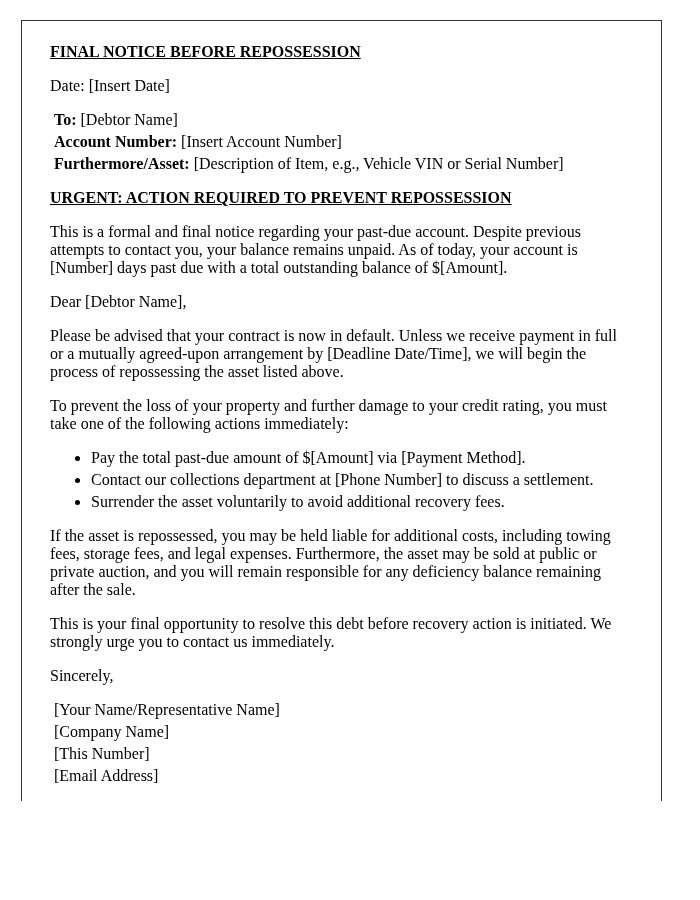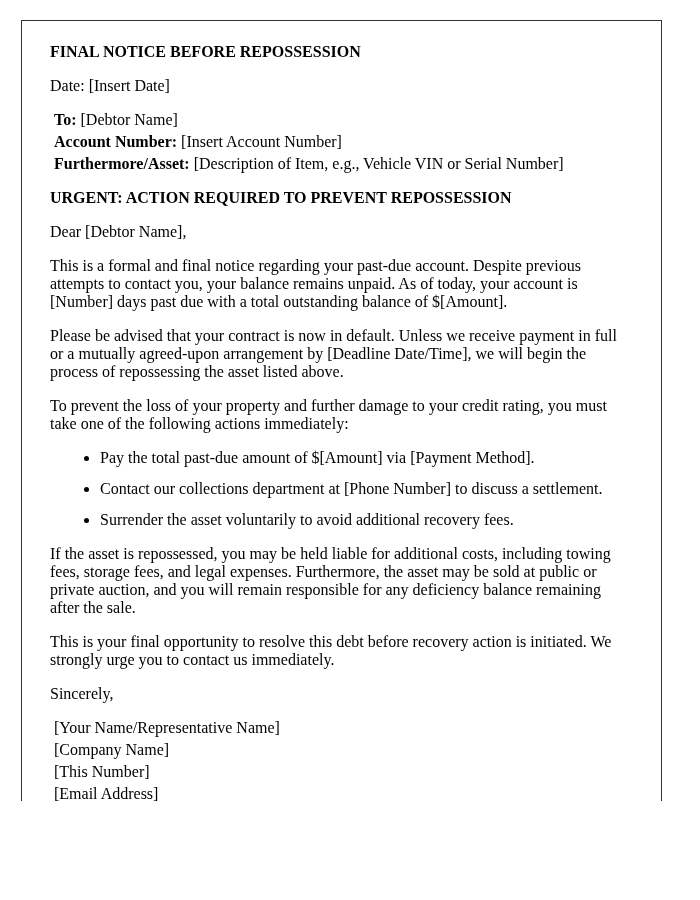--- a/index.html
+++ b/index.html
@@ -30,50 +30,51 @@
   }
   .letter p {
     margin: 16px 0;
     line-height: 18px;
   }
   .letter p.tight {
     margin: 4px;
   }
   .b {
     font-weight: bold;
+    text-decoration: underline;
   }
   ul.actions {
     margin: 16px 0;
     padding-left: 37px;
   }
   ul.actions li {
     line-height: 18px;
-    margin: 13px;
+    margin: 4px;
   }
 </style>
 </head>
 <body>
 
 <div class="letter">
 
   <p class="b">FINAL NOTICE BEFORE REPOSSESSION</p>
 
   <p>Date: [Insert Date]</p>
 
   <div>
     <p class="tight"><strong>To:</strong> <span>[Debtor Name]</span></p>
     <p class="tight"><strong>Account Number:</strong> <span>[Insert Account Number]</span></p>
     <p class="tight"><strong>Furthermore/Asset:</strong> <span>[Description of Item, e.g., Vehicle VIN or Serial Number]</span></p>
   </div>
 
   <p class="b">URGENT: ACTION REQUIRED TO PREVENT REPOSSESSION</p>
 
+  <p>This is a formal and final notice regarding your past-due account. Despite previous attempts to contact you, your balance remains unpaid. As of today, your account is [Number] days past due with a total outstanding balance of $[Amount].</p>
+
   <p>Dear [Debtor Name],</p>
-
-  <p>This is a formal and final notice regarding your past-due account. Despite previous attempts to contact you, your balance remains unpaid. As of today, your account is [Number] days past due with a total outstanding balance of $[Amount].</p>
 
   <p>Please be advised that your contract is now in default. Unless we receive payment in full or a mutually agreed-upon arrangement by [Deadline Date/Time], we will begin the process of repossessing the asset listed above.</p>
 
   <p>To prevent the loss of your property and further damage to your credit rating, you must take one of the following actions immediately:</p>
 
   <ul class="actions">
     <li>Pay the total past-due amount of $[Amount] via [Payment Method].</li>
     <li>Contact our collections department at [Phone Number] to discuss a settlement.</li>
     <li>Surrender the asset voluntarily to avoid additional recovery fees.</li>
   </ul>

